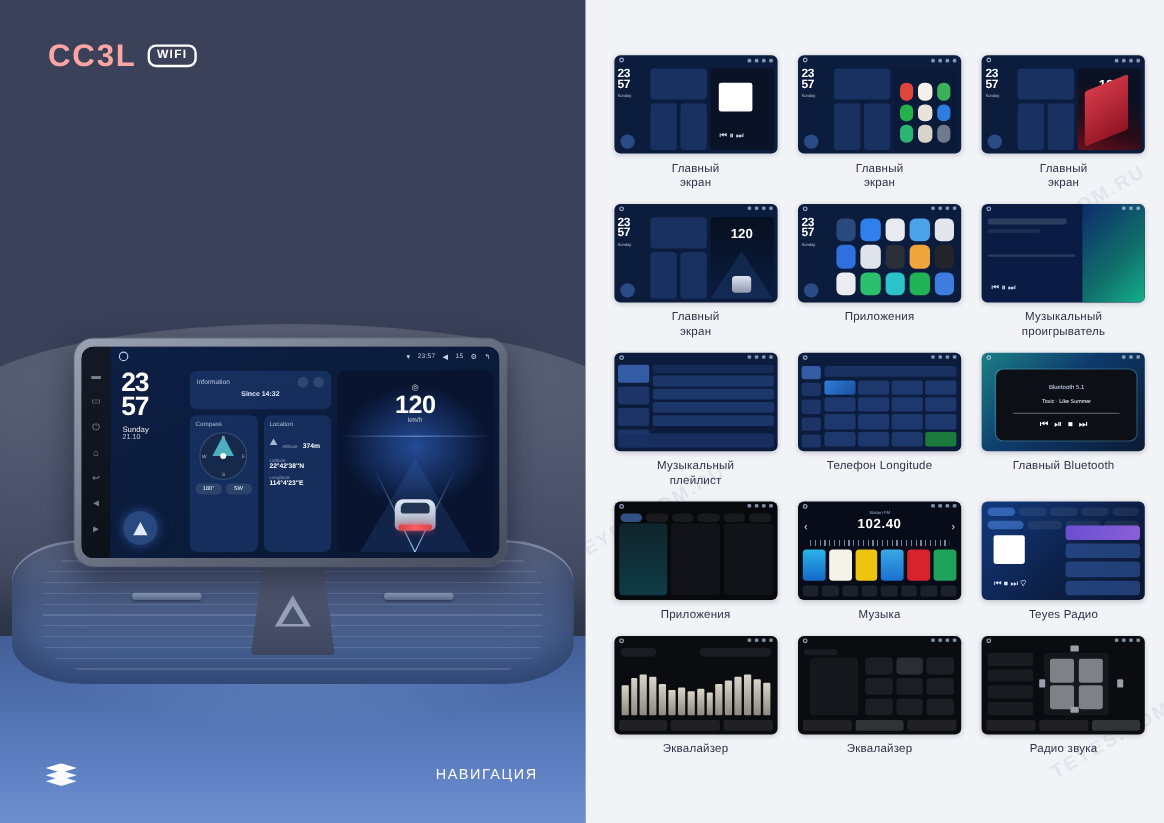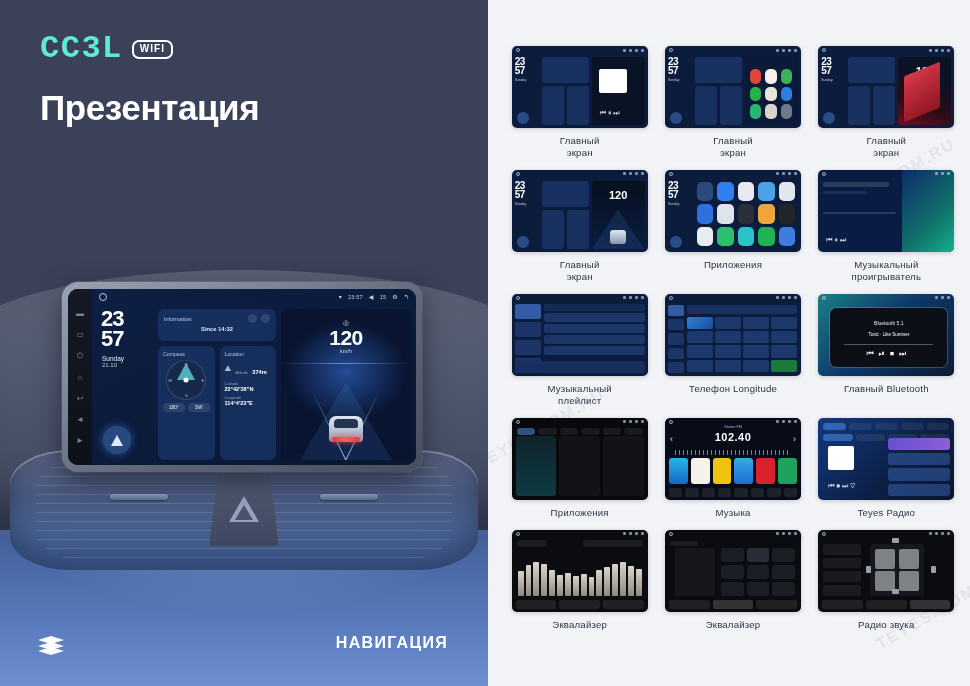--- a/index.html
+++ b/index.html
@@ -29,22 +29,22 @@
     position:absolute; left:0; right:0; top:430px; bottom:0;
     background:linear-gradient(180deg, rgba(50,62,92,0) 0%, #3c4f7e 18%, #4765a0 48%, #5b7cbe 78%, #6d8fd0 100%);
   }
   .left-glow{
     position:absolute; left:-10%; top:350px; width:120%; height:260px;
     background:radial-gradient(60% 60% at 50% 60%, rgba(150,185,240,.40) 0%, rgba(120,160,225,0) 70%);
   }
 
   .logo { position:absolute; left:40px; top:33px; display:flex; align-items:center; gap:9px; }
   .logo-text{
-    color:#5eead4; font-size:32px; font-weight:700; letter-spacing:1.5px;
-    font-family:Liberation Mono, monospace; line-height:1;
+    color:#fca5a5; font-size:26px; font-weight:700; letter-spacing:1.5px;
+    font-family:Liberation Sans, sans-serif; line-height:1;
   }
   .logo-badge{
     color:#fff; font-size:10px; font-weight:700; letter-spacing:1px;
     border:2px solid #fff; border-radius:7px; padding:2px 6px 3px; line-height:1;
   }
 
   .headline { position:absolute; left:40px; top:88px; width:420px; }
   .h-year{
     color:#fff; font-size:51px; font-weight:700; line-height:1.03;
     letter-spacing:-1px;
@@ -187,22 +187,22 @@
   .cm-win{ position:absolute; left:5px; right:5px; top:3px; height:9px; border-radius:4px 4px 2px 2px;
     background:linear-gradient(180deg,#2a3category,#1d2c48); background-color:#223553; }
   .cm-light{ position:absolute; left:3px; right:3px; bottom:6px; height:5px; border-radius:2px;
     background:linear-gradient(90deg,#d9414a,#ff5b63,#d9414a); box-shadow:0 0 6px rgba(255,70,80,.8); }
 
   .left-foot{ position:absolute; left:0; right:0; bottom:0; height:70px; }
   .layers{ position:absolute; left:38px; bottom:30px; width:26px; height:20px; }
   .lay{ position:absolute; left:0; width:26px; height:8px; background:#fff;
     clip-path:polygon(50% 0,100% 50%,50% 100%,0 50%); }
   .lay.a{ top:0; } .lay.b{ top:6px; opacity:.95;} .lay.c{ top:11px; opacity:.95;}
-  .nav-label{ position:absolute; right:40px; bottom:34px; color:#fff; font-size:16px;
-    font-weight:700; letter-spacing:1.3px; }
+  .nav-label{ position:absolute; right:40px; bottom:34px; color:#fff; font-size:12px;
+    font-weight:400; letter-spacing:1.3px; }
 
   
   .right{
     position:relative; width:482px; height:686px; background:#f2f3f6; overflow:hidden;
   }
   .grid{ position:absolute; left:18px; top:46px; right:10px;
     display:grid; grid-template-columns:repeat(3,1fr); gap:0px 6px; }
   .cell{ display:flex; flex-direction:column; align-items:center; }
   .thumb{
     width:136px; height:82px; border-radius:5px; overflow:hidden; position:relative;
@@ -292,21 +292,20 @@
     <div class="left-bg"></div>
     <div class="left-lower"></div>
     <div class="left-glow"></div>
 
     <div class="logo">
       <span class="logo-text">CC3L</span>
       <span class="logo-badge">WIFI</span>
     </div>
 
     <div class="headline">
-      <div class="h-l1">Презентация</div>
     </div>
 
     <div class="dash">
       <div class="dash-body"></div>
       <div class="vent">
         <div class="vent-lines"></div>
         <div class="vent-slat l"></div>
         <div class="vent-slat r"></div>
         <div class="hazard">
           <div class="hazard-tri"></div>

